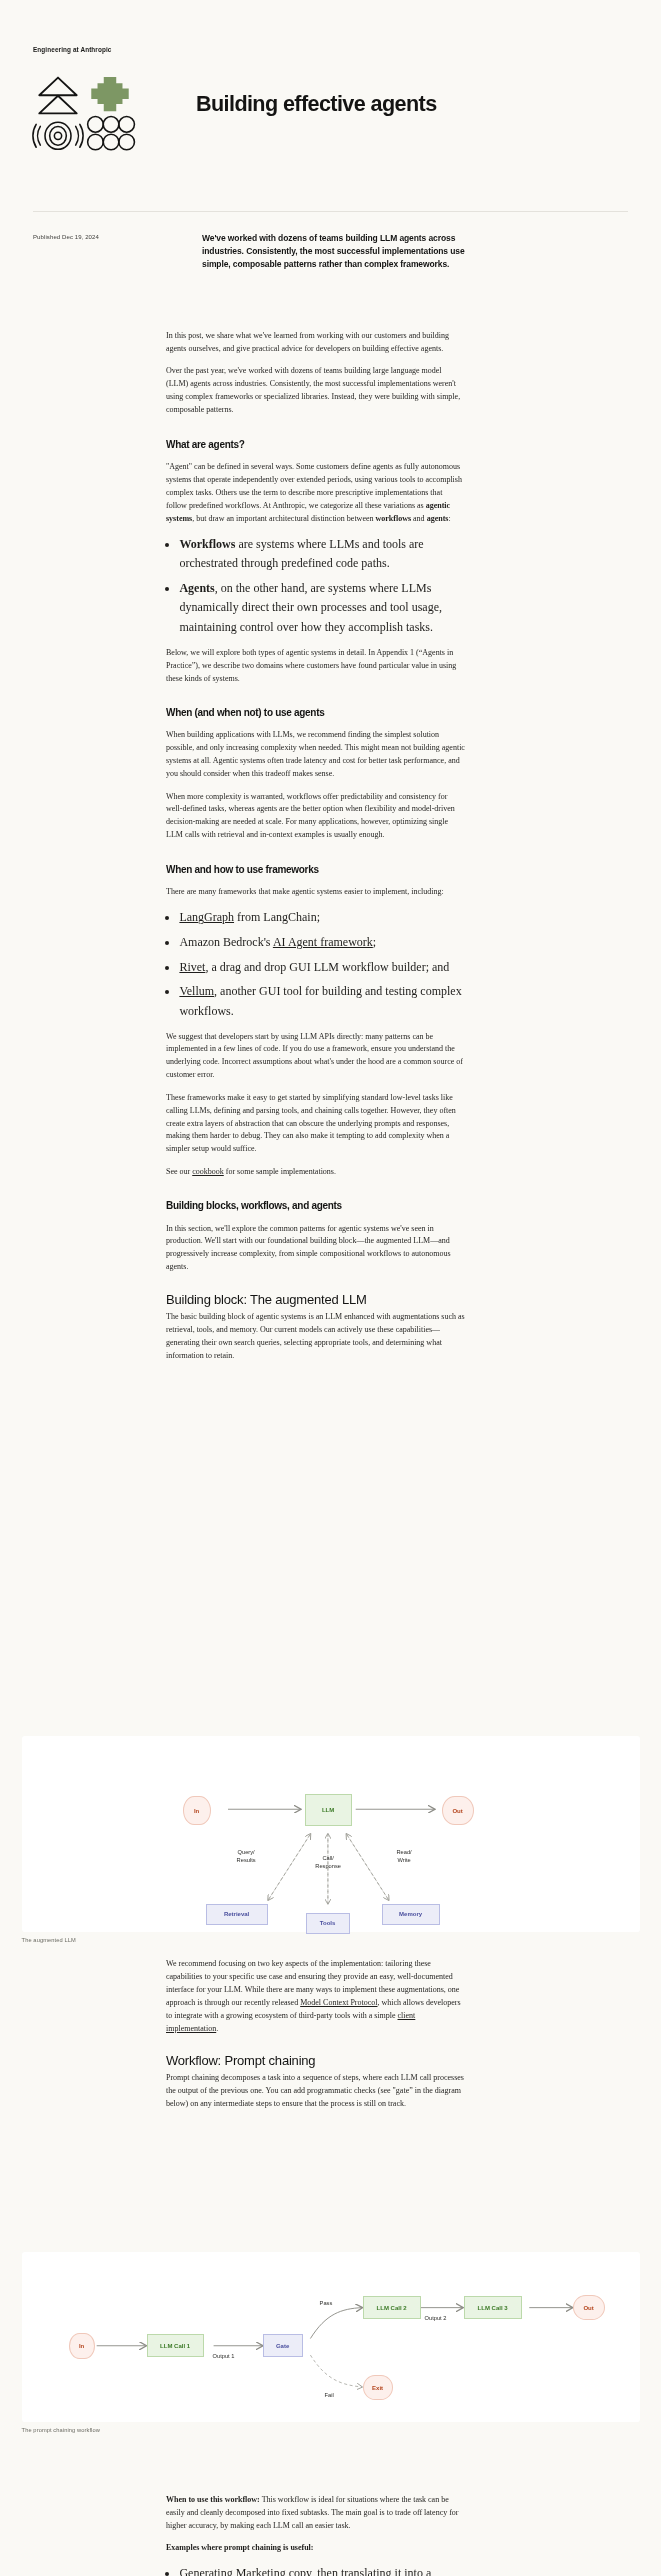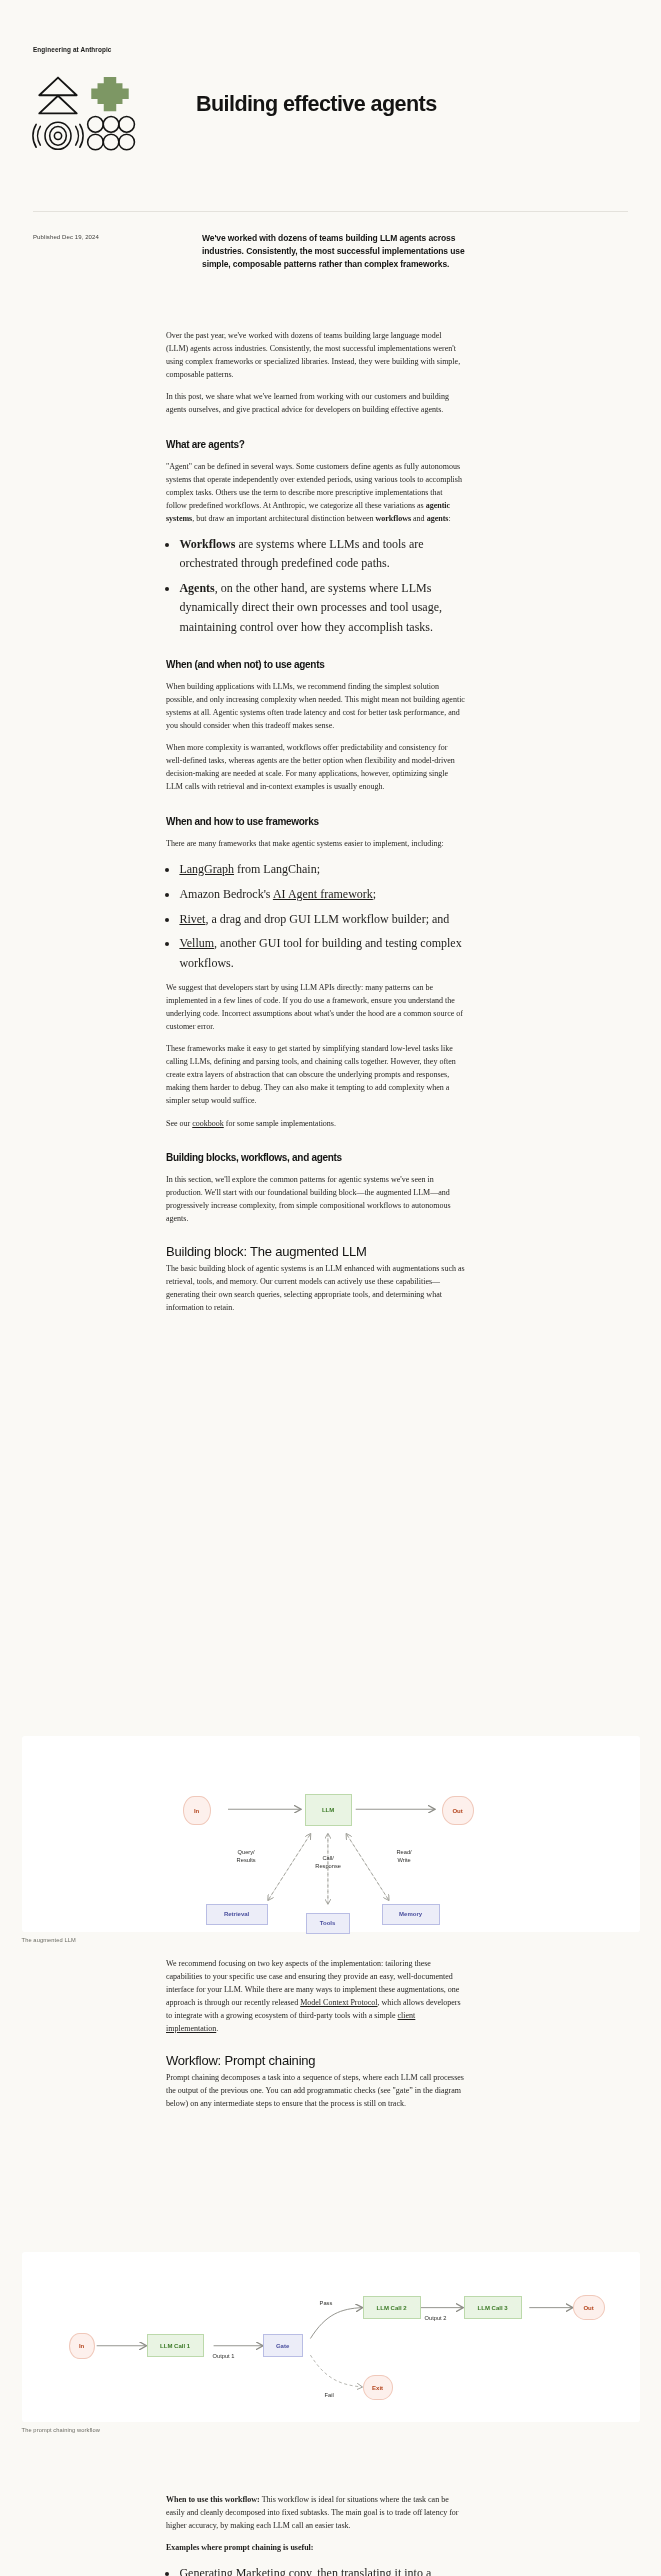--- a/index.html
+++ b/index.html
@@ -147,29 +147,30 @@
     </div>
   </div>
 
   <h1 class="title">Building effective agents</h1>
 
   <div class="hr"></div>
   <div class="pubdate">Published Dec 19, 2024</div>
   <div class="dek">We've worked with dozens of teams building LLM agents across industries. Consistently, the most successful implementations use simple, composable patterns rather than complex frameworks.</div>
 
   <div class="article" style="top:330px;">
+    <p>In this post, we share what we've learned from working with our customers and building agents ourselves, and give practical advice for developers on building effective agents.</p>
     <p>Over the past year, we've worked with dozens of teams building large language model (LLM) agents across industries. Consistently, the most successful implementations weren't using complex frameworks or specialized libraries. Instead, they were building with simple, composable patterns.</p>
-    <p>In this post, we share what we've learned from working with our customers and building agents ourselves, and give practical advice for developers on building effective agents.</p>
 
     <h2 class="h2">What are agents?</h2>
     <p><span>"Agent" can be defined in several ways. Some customers define agents as fully autonomous systems that operate independently over extended periods, using various tools to accomplish complex tasks. Others use the term to describe more prescriptive implementations that follow predefined workflows. At Anthropic, we categorize all these variations as </span><strong>agentic systems</strong><span>, but draw an important architectural distinction between </span><strong>workflows</strong><span> and </span><strong>agents</strong><span>:</span></p>
     <ul>
       <li><strong>Workflows</strong><span> are systems where LLMs and tools are orchestrated through predefined code paths.</span></li>
       <li><strong>Agents</strong><span>, on the other hand, are systems where LLMs dynamically direct their own processes and tool usage, maintaining control over how they accomplish tasks.</span></li>
     </ul>
+    <p>Below, we will explore both types of agentic systems in detail. In Appendix 1 (“Agents in Practice”), we describe two domains where customers have found particular value in using these kinds of systems.</p>
 
     <h2 class="h2">When (and when not) to use agents</h2>
     <p>When building applications with LLMs, we recommend finding the simplest solution possible, and only increasing complexity when needed. This might mean not building agentic systems at all. Agentic systems often trade latency and cost for better task performance, and you should consider when this tradeoff makes sense.</p>
     <p>When more complexity is warranted, workflows offer predictability and consistency for well-defined tasks, whereas agents are the better option when flexibility and model-driven decision-making are needed at scale. For many applications, however, optimizing single LLM calls with retrieval and in-context examples is usually enough.</p>
 
     <h2 class="h2">When and how to use frameworks</h2>
     <p>There are many frameworks that make agentic systems easier to implement, including:</p>
     <ul>
       <li><a class="lnk" href="#">LangGraph</a><span> from LangChain;</span></li>
       <li><span>Amazon Bedrock's </span><a class="lnk" href="#">AI Agent framework</a><span>;</span></li>

